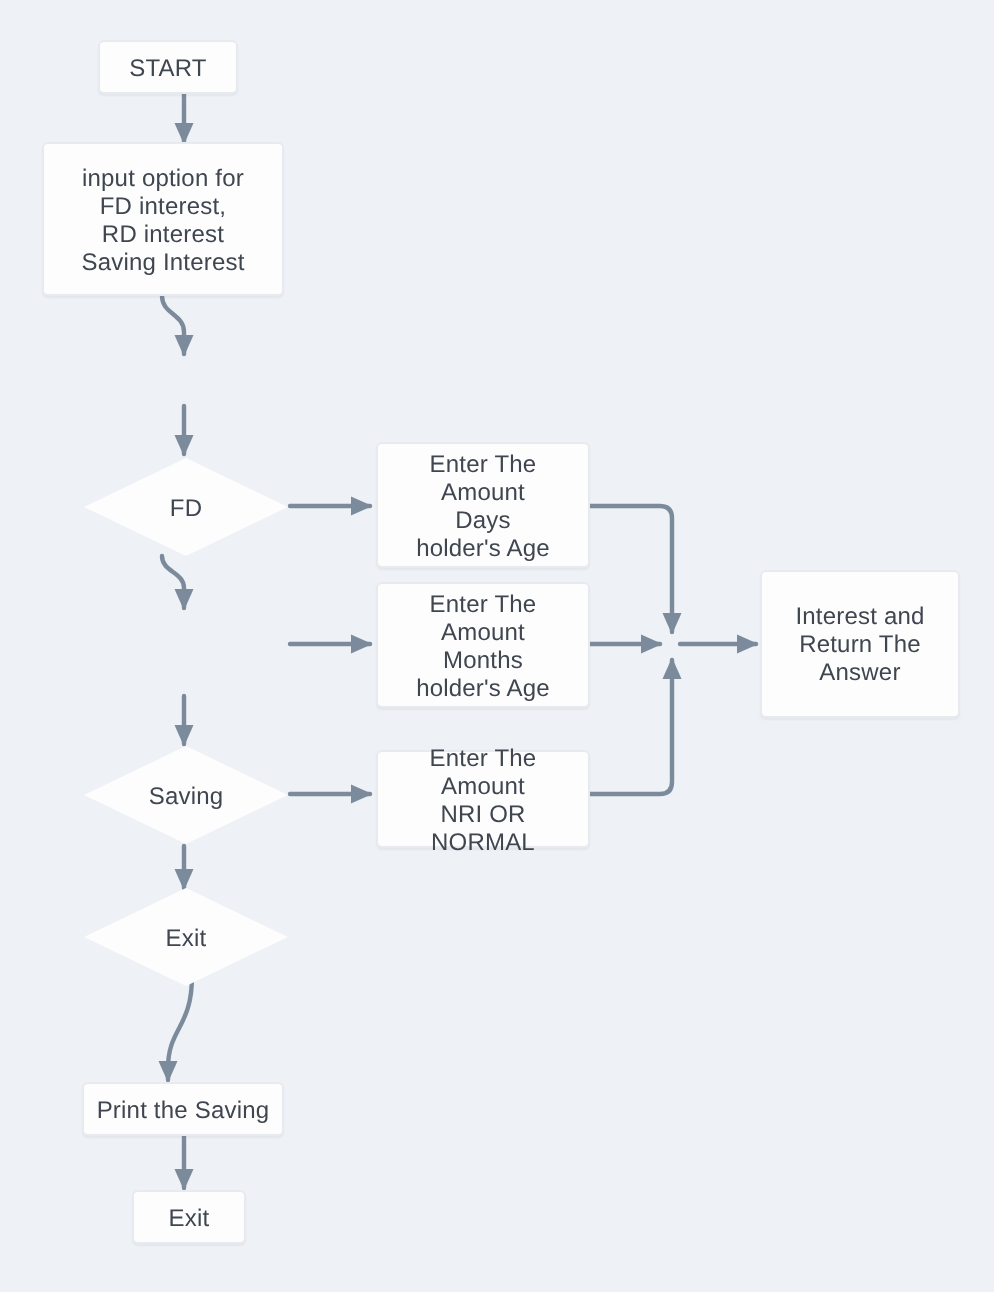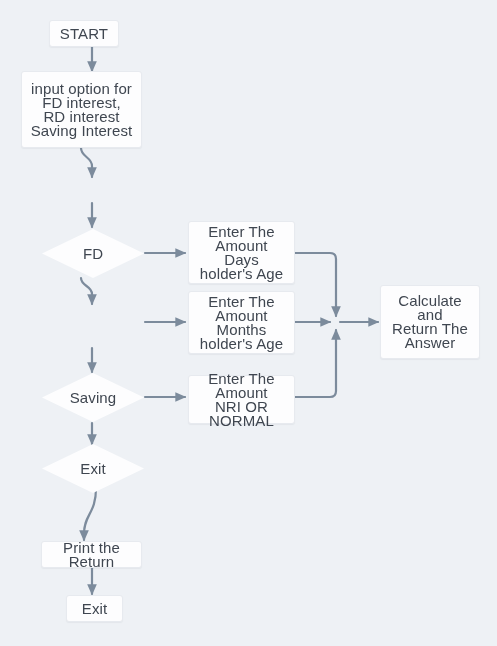--- a/index.html
+++ b/index.html
@@ -30,21 +30,21 @@
     pointer-events: none;
   }
   .node {
     position: absolute;
     box-sizing: border-box;
     display: flex;
     align-items: center;
     justify-content: center;
     text-align: center;
     color: #3f4650;
-    font-size: 15px;
+    font-size: 12px;
     line-height: 14px;
     letter-spacing: 0.1px;
   }
   .node.rect {
     background: #fdfdfe;
     border: 1px solid #e7eaef;
     border-radius: 3px;
     box-shadow: 0 1px 1px rgba(80,95,115,0.07);
   }
   .node.diamond {
@@ -158,26 +158,26 @@
 Months
 holder's Age</span>
   </div>
 
   <div class="node rect" style="left:188px; top:375px; width:107px; height:49px;">
     <span class="label">Enter The Amount
 NRI OR NORMAL</span>
   </div>
 
   <div class="node rect" style="left:380px; top:285px; width:100px; height:74px;">
-    <span class="label">Calculate and
+    <span class="label">Interest and
 Return The
 Answer</span>
   </div>
 
   <div class="node rect" style="left:41px; top:541px; width:101px; height:27px;">
-    <span class="label">Print the Return</span>
+    <span class="label">Print the Saving</span>
   </div>
 
   <div class="node rect" style="left:66px; top:595px; width:57px; height:27px;">
     <span class="label">Exit</span>
   </div>
 
 </div>
 
 </body></html>

